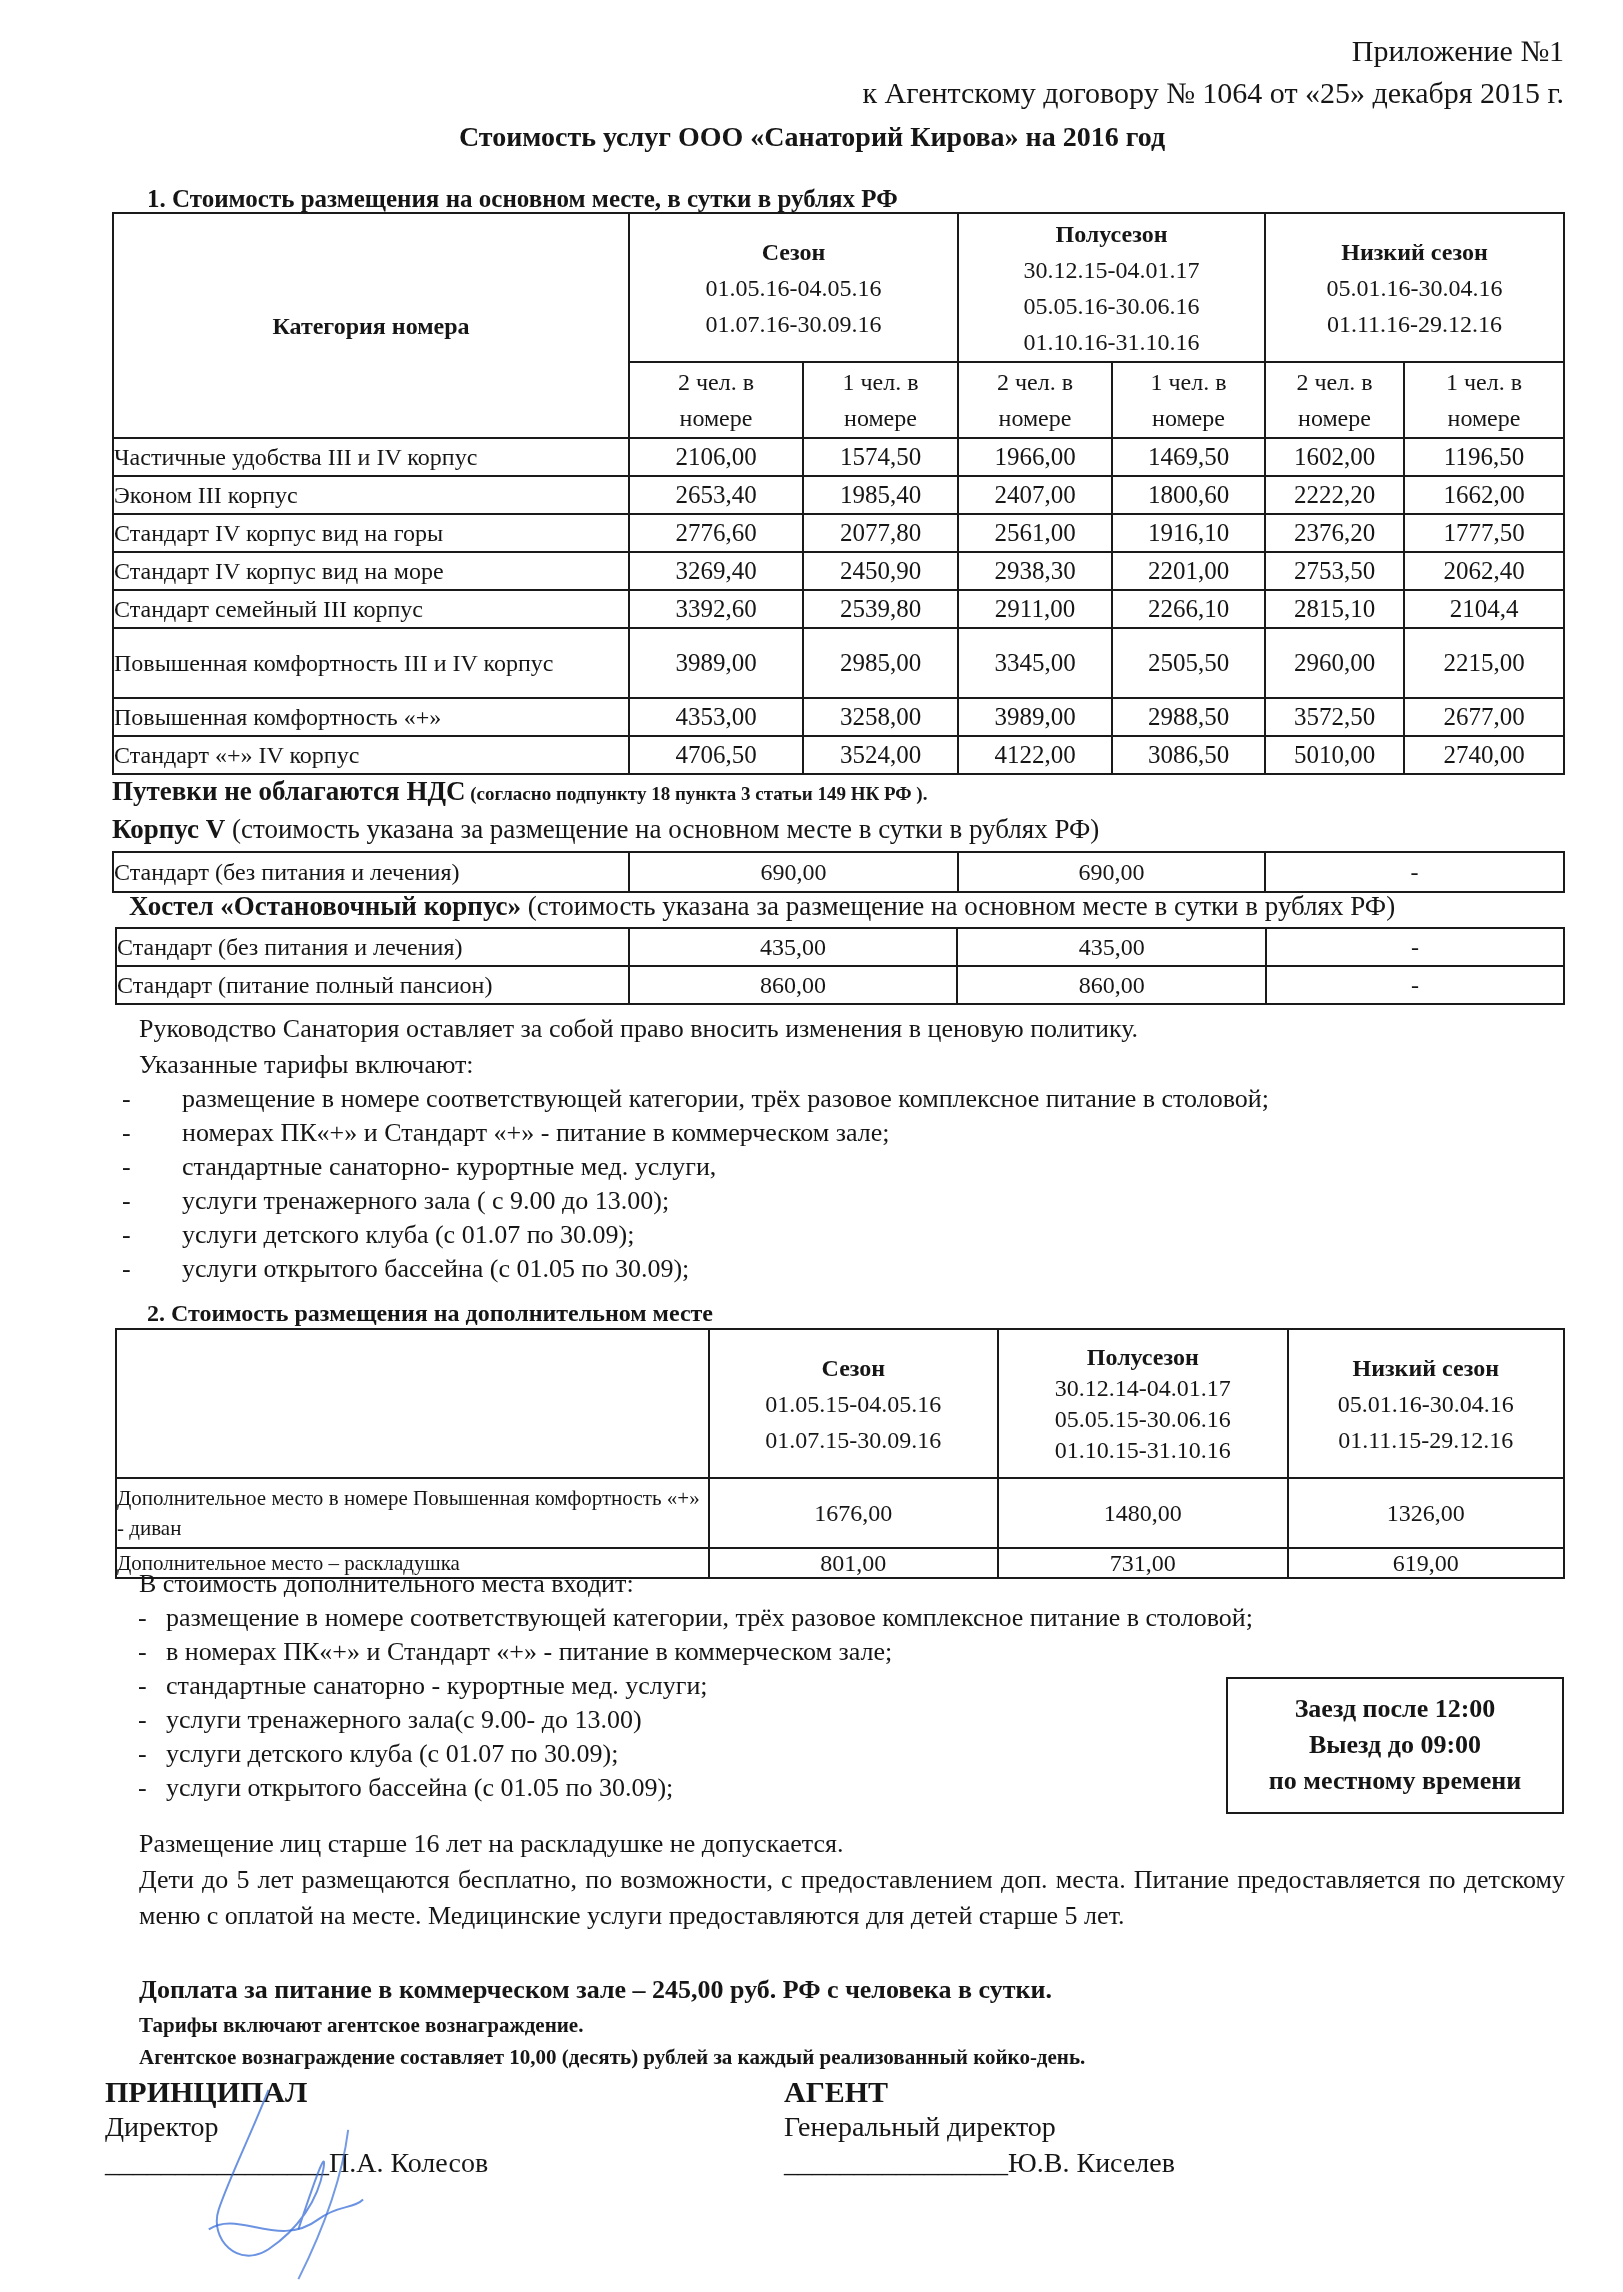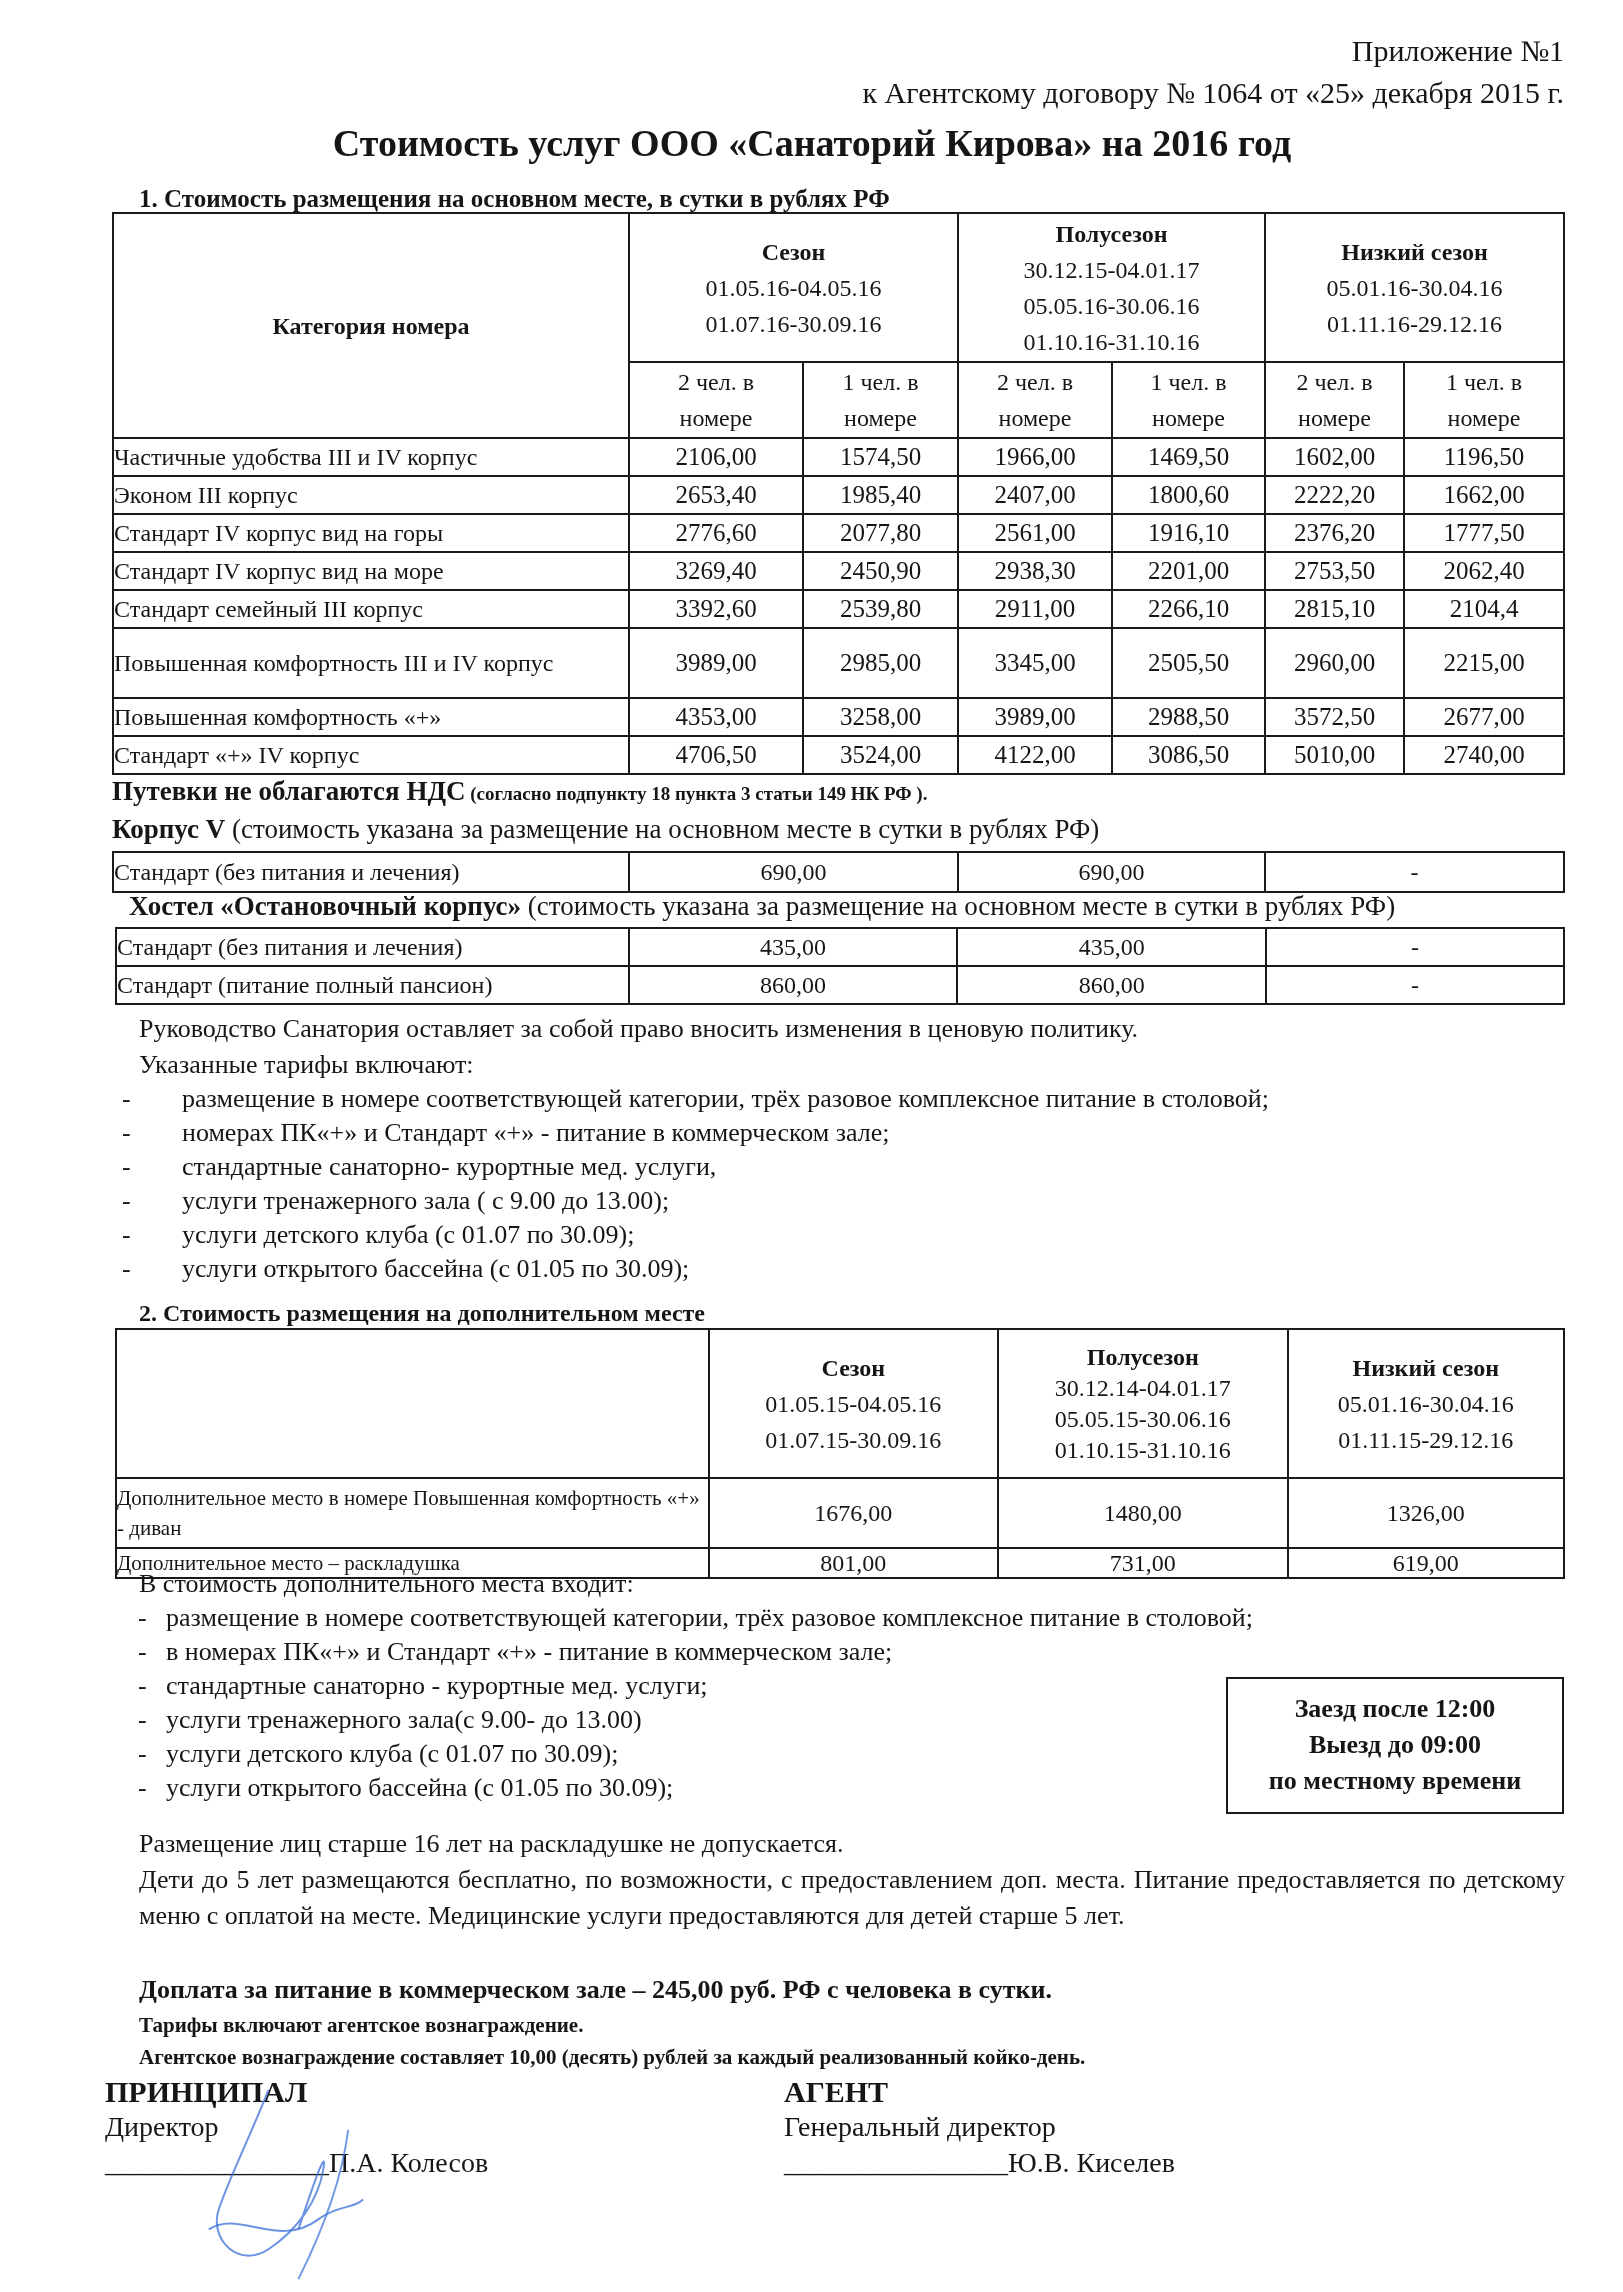--- a/index.html
+++ b/index.html
@@ -5,22 +5,22 @@
   * { box-sizing: border-box; margin: 0; padding: 0; }
   html, body { width: 1624px; height: 2292px; background: #ffffff; }
   body {
     position: relative;
     font-family: "Liberation Serif", "DejaVu Serif", serif;
     color: #161616;
     overflow: hidden;
   }
   .abs { position: absolute; }
   .appendix { right: 60px; top: 30px; text-align: right; font-size: 30px; line-height: 42px; }
-  .doc-title { left: 0; width: 1624px; top: 121px; text-align: center; font-weight: bold; font-size: 38px; }
-  .sec-title { font-weight: bold; font-size: 25px; }
+  .doc-title { left: 0; width: 1624px; top: 121px; text-align: center; font-weight: bold; font-size: 28px; }
+  .sec-title { font-weight: bold; font-size: 25px; margin-left: 8px; }
   table { border-collapse: collapse; position: absolute; }
   td, th { border: 2px solid #1a1a1a; font-weight: normal; font-size: 24px; text-align: center; vertical-align: middle; line-height: 36px; }
   th.bold { font-weight: bold; }
   td.left { text-align: left; }
   .t1 { left: 112px; top: 212px; width: 1453px; }
   .t1 td.val { font-size: 25px; }
   .small-note { font-size: 19px; }
   .line { font-size: 26px; line-height: 34px; }
   .bul-list { list-style: none; }
   .bul-list li { position: relative; padding-left: 70px; font-size: 26px; line-height: 34px; }

